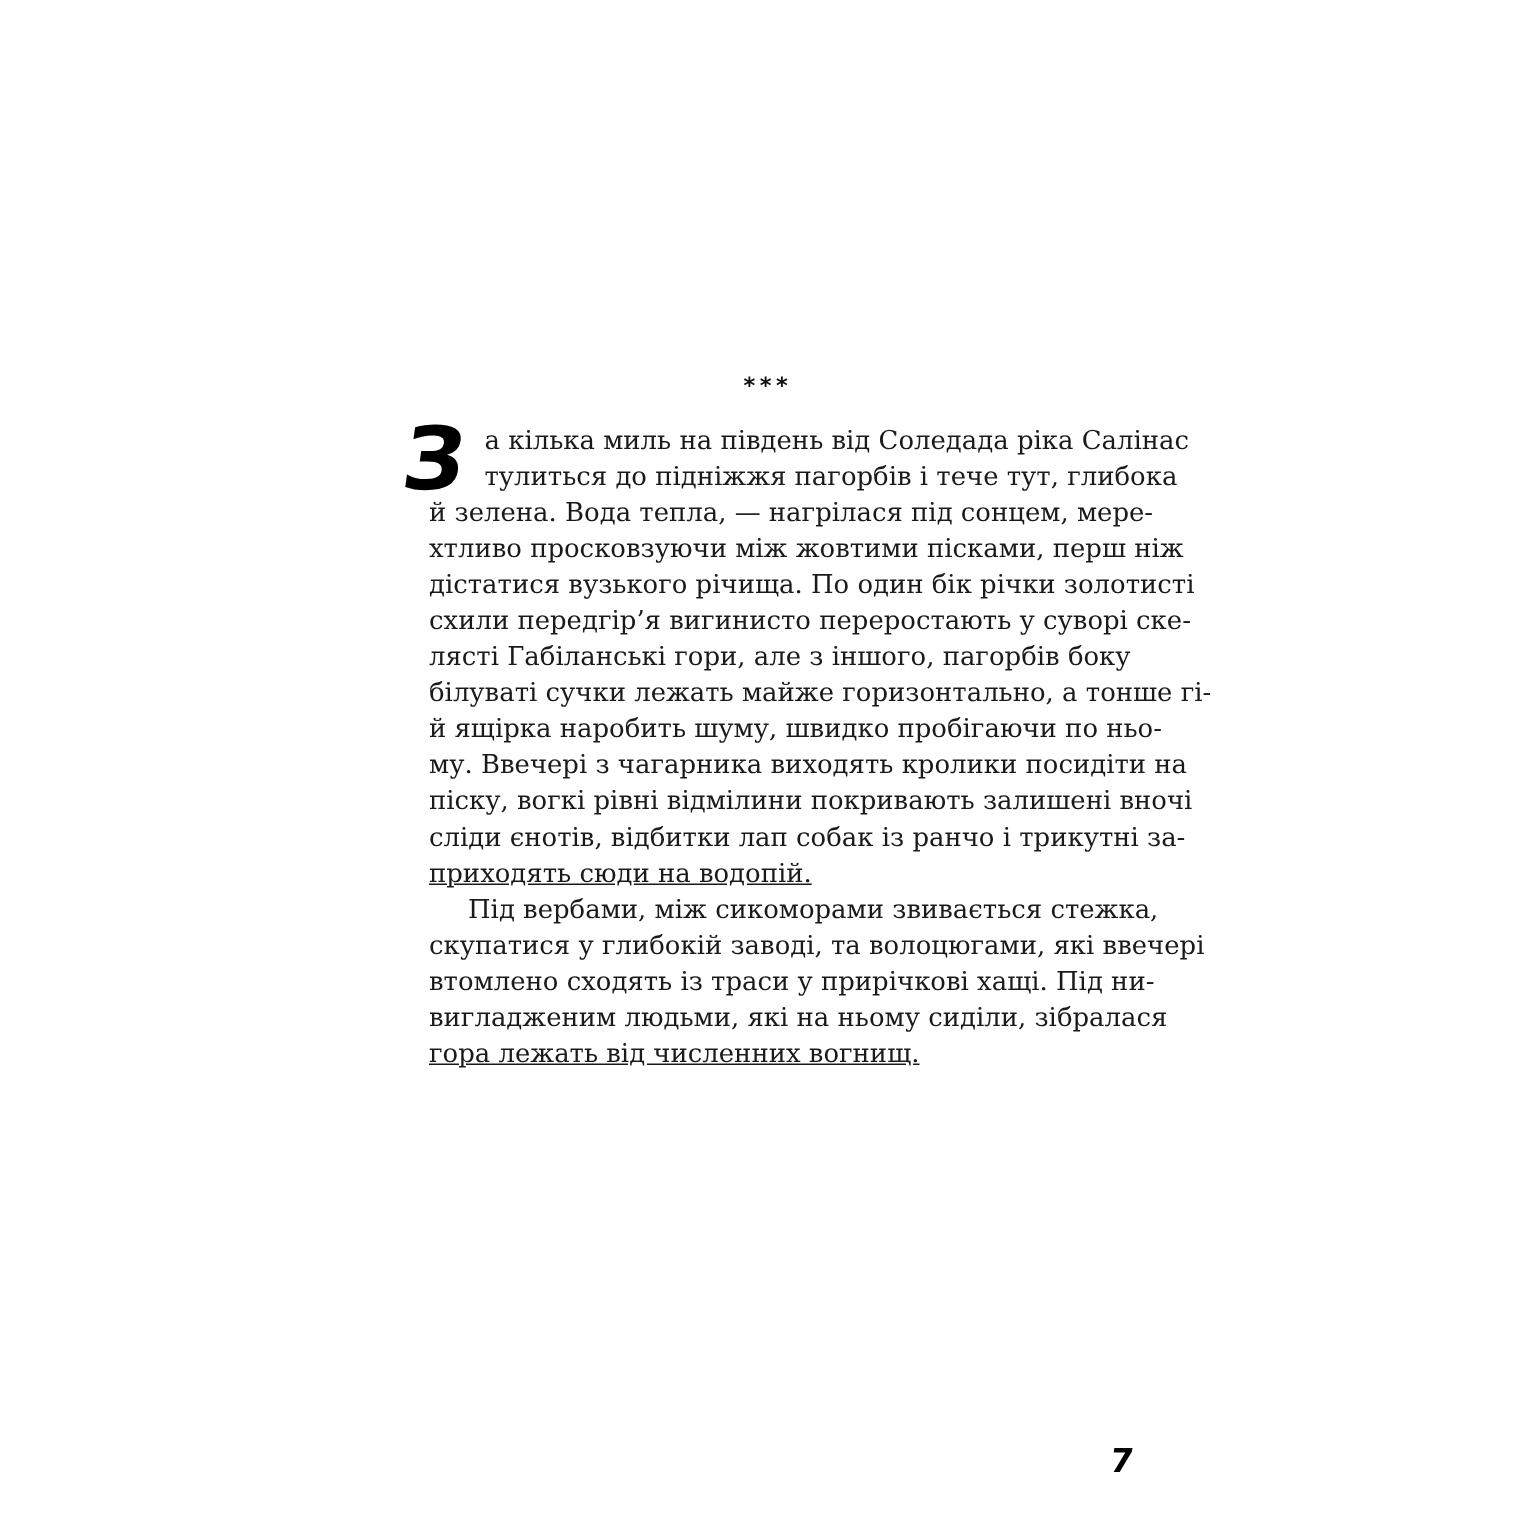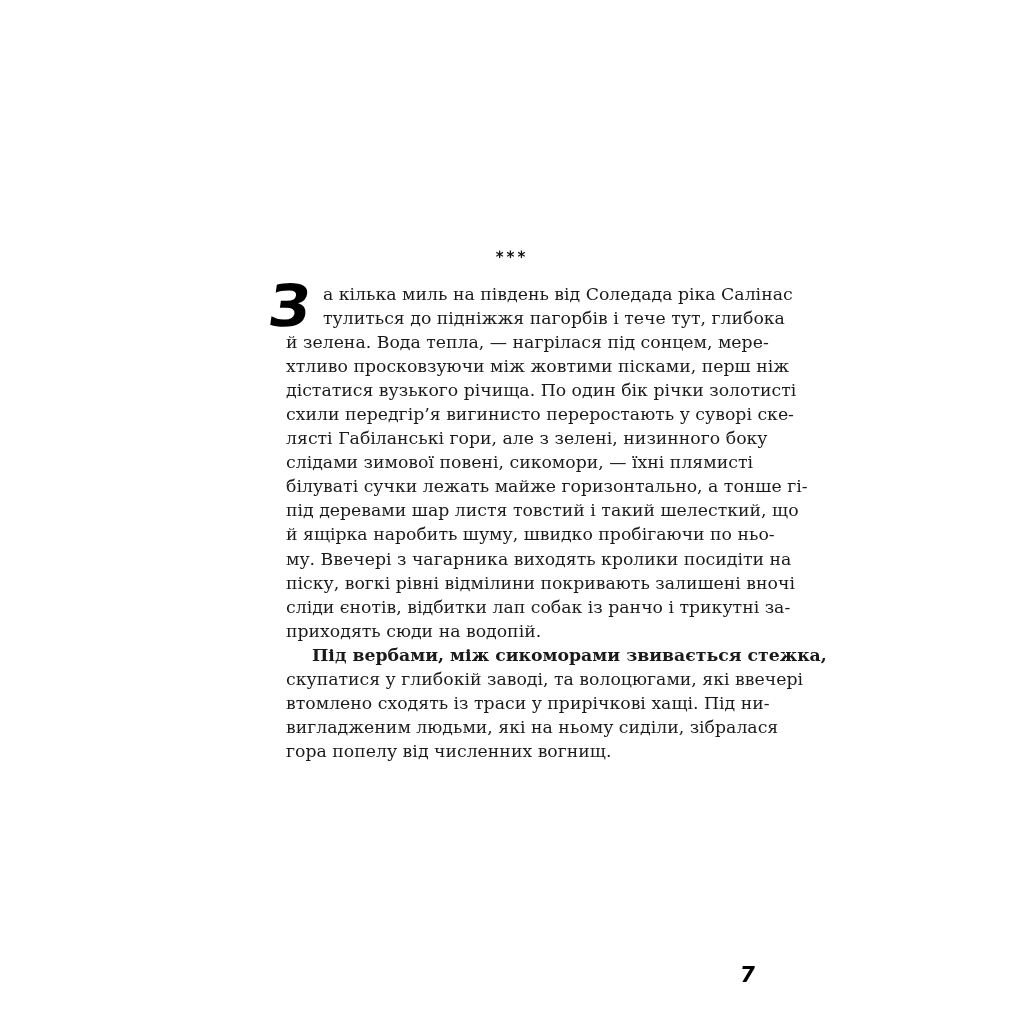--- a/index.html
+++ b/index.html
@@ -5,55 +5,53 @@
     html, body { margin: 0; padding: 0; background: #ffffff; }
     body { width: 1024px; height: 1024px; position: relative; overflow: hidden;
            font-family: "DejaVu Serif", serif; color: #1a1a1a; }
     .ornament { position: absolute; top: 244px; left: 0; width: 1024px; text-align: center;
                 font-family: "DejaVu Sans", sans-serif; font-size: 15px; letter-spacing: 3px;
                 font-weight: bold; color: #111; }
     .text-block { position: absolute; left: 271px; top: 282px; width: 482px;
                   font-size: 17.3px; line-height: 24.05px; }
     .line { display: block; height: 24.05px; white-space: nowrap;
             text-align: justify; text-align-last: justify; margin-left: 15px; }
-    .line.last { text-align-last: left; }
+    .line.last { text-align-last: left; text-decoration: underline; }
     .line.indent-drop { padding-left: 37px; }
-    .line.para-indent { padding-left: 26px; font-weight: bold; }
+    .line.para-indent { padding-left: 26px; }
     .dropcap { position: absolute; left: -2px; top: -2px; font-family: "DejaVu Sans", sans-serif;
                font-weight: bold; font-size: 58px; line-height: 52px; color: #000;
                transform: skewX(-8deg); }
     .page-number { position: absolute; left: 740px; top: 962px; font-family: "DejaVu Sans", sans-serif;
                    font-weight: bold; font-size: 22px; color: #000; transform: skewX(-8deg); }
   </style>
 </head>
 <body>
 
 <div class="ornament">⁎⁎⁎</div>
 
 <div class="text-block">
   <span class="dropcap">З</span>
   <div>
     <span class="line indent-drop">а кілька миль на південь від Соледада ріка Салінас</span>
     <span class="line indent-drop">тулиться до підніжжя пагорбів і тече тут, глибока</span>
     <span class="line">й зелена. Вода тепла, — нагрілася під сонцем, мере-</span>
     <span class="line">хтливо просковзуючи між жовтими пісками, перш ніж</span>
     <span class="line">дістатися вузького річища. По один бік річки золотисті</span>
     <span class="line">схили передгір’я вигинисто переростають у суворі ске-</span>
-    <span class="line">лясті Габіланські гори, але з зелені, низинного боку</span>
-    <span class="line">слідами зимової повені, сикомори, — їхні плямисті</span>
+    <span class="line">лясті Габіланські гори, але з іншого, пагорбів боку</span>
     <span class="line">білуваті сучки лежать майже горизонтально, а тонше гі-</span>
-    <span class="line">під деревами шар листя товстий і такий шелесткий, що</span>
     <span class="line">й ящірка наробить шуму, швидко пробігаючи по ньо-</span>
     <span class="line">му. Ввечері з чагарника виходять кролики посидіти на</span>
     <span class="line">піску, вогкі рівні відмілини покривають залишені вночі</span>
     <span class="line">сліди єнотів, відбитки лап собак із ранчо і трикутні за-</span>
     <span class="line last">приходять сюди на водопій.</span>
   </div>
   <div>
     <span class="line para-indent">Під вербами, між сикоморами звивається стежка,</span>
     <span class="line">скупатися у глибокій заводі, та волоцюгами, які ввечері</span>
     <span class="line">втомлено сходять із траси у прирічкові хащі. Під ни-</span>
     <span class="line">вигладженим людьми, які на ньому сиділи, зібралася</span>
-    <span class="line last">гора попелу від численних вогнищ.</span>
+    <span class="line last">гора лежать від численних вогнищ.</span>
   </div>
 </div>
 
 <div class="page-number">7</div>
 
 </body></html>

